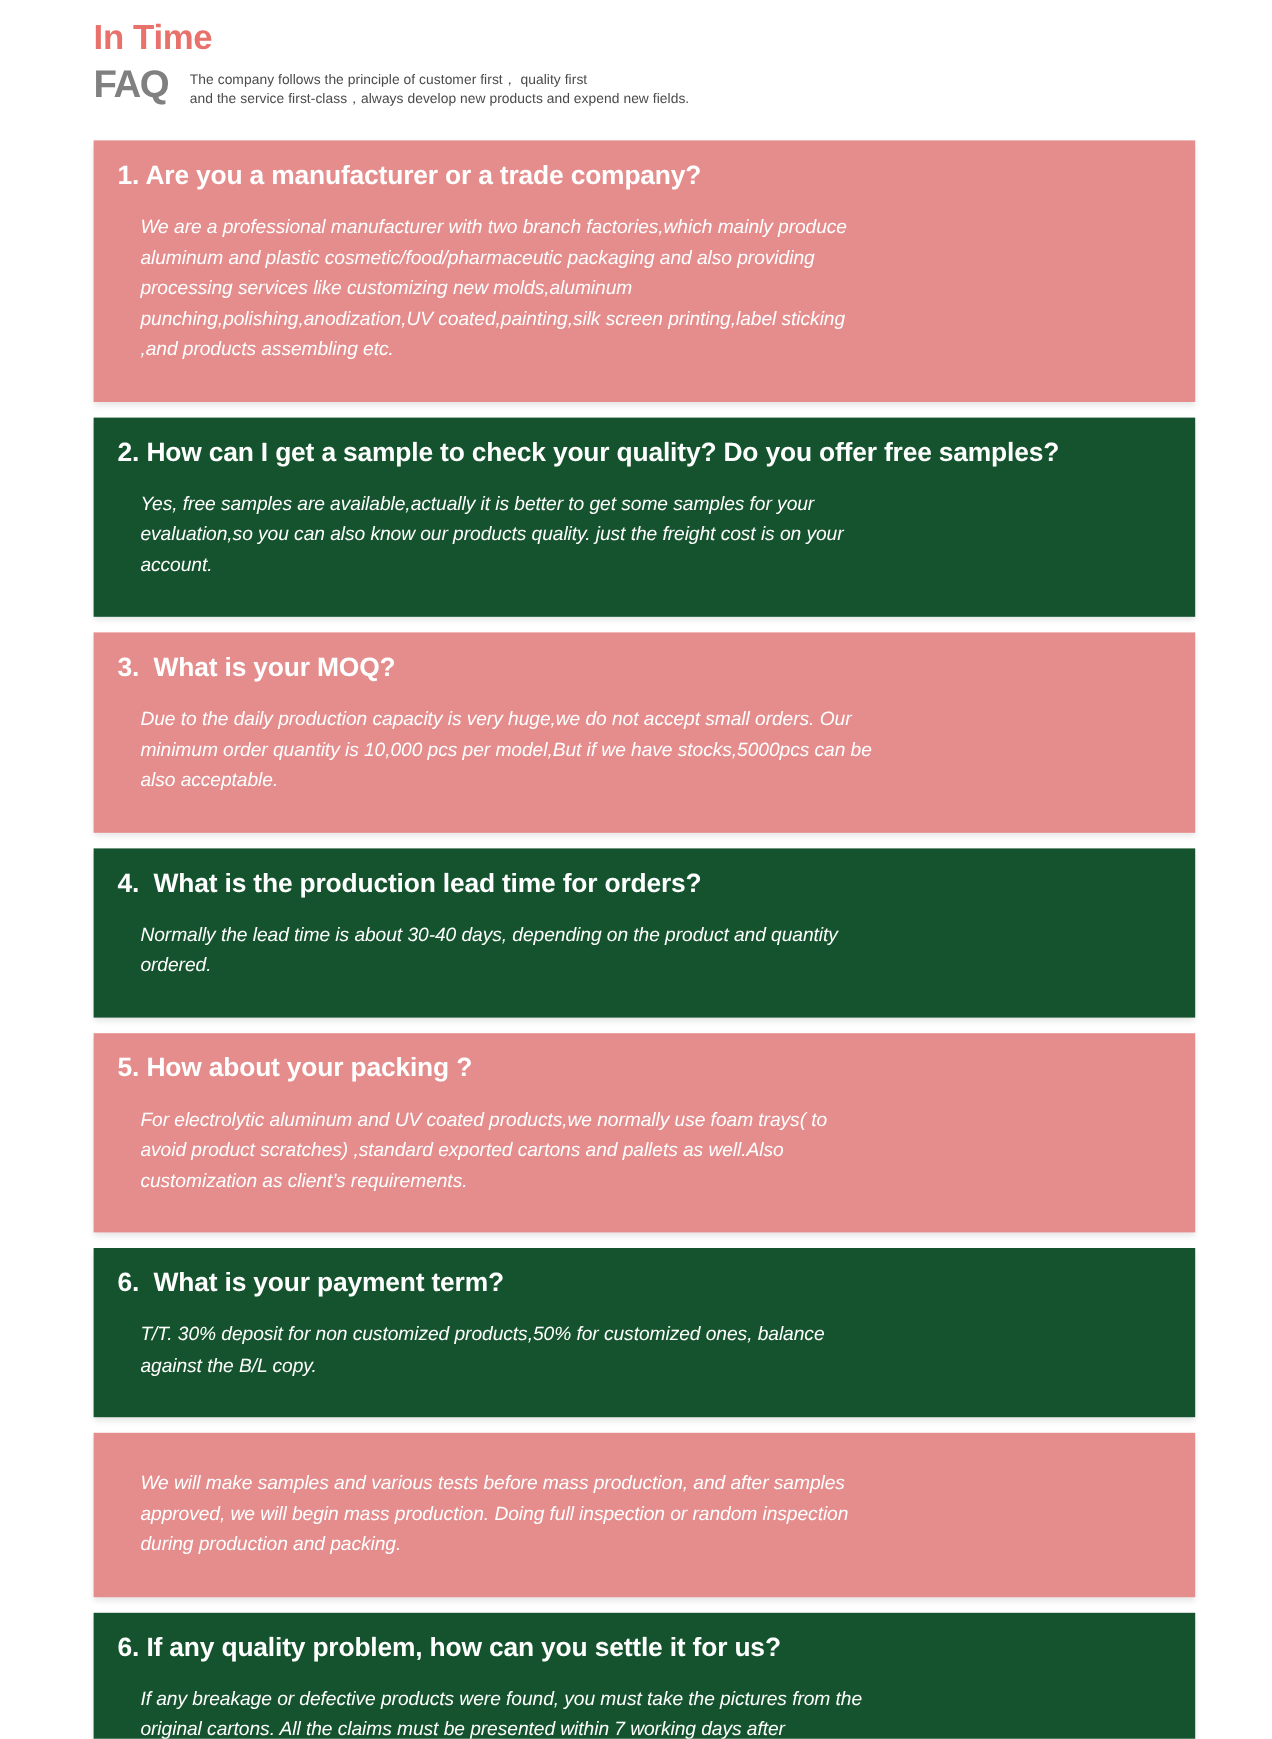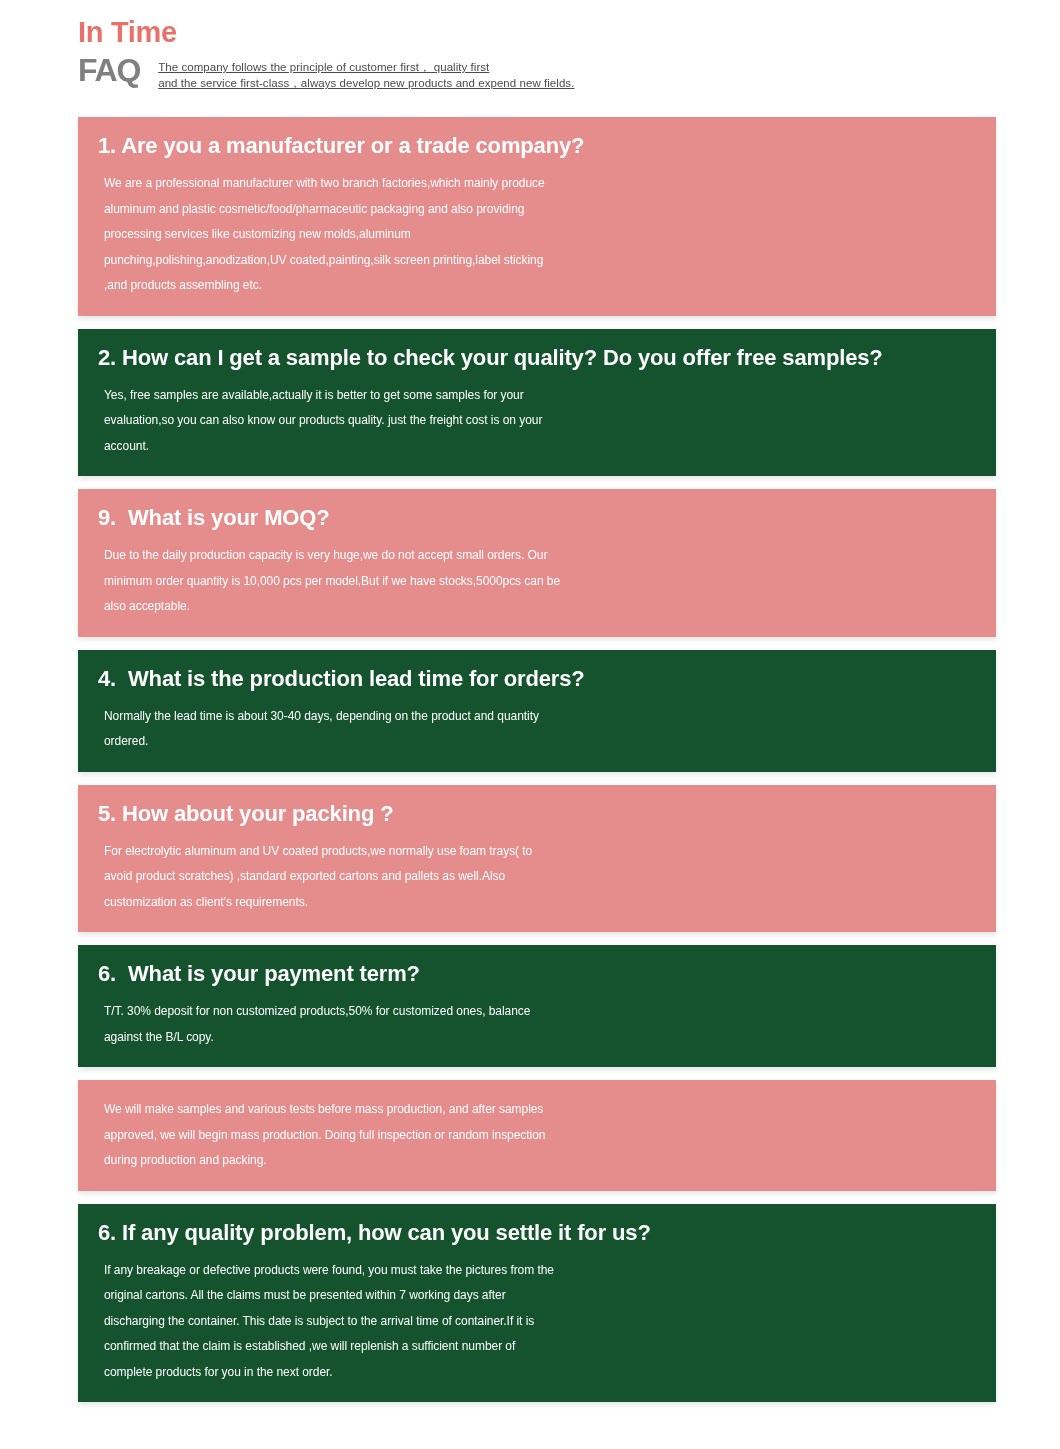--- a/index.html
+++ b/index.html
@@ -63,21 +63,21 @@
 
   .header-sub {
     margin-left: 18px;
     margin-top: 10px;
     font-size: 11.5px;
     line-height: 16px;
     color: #4a4a4a;
     font-family: "Liberation Sans", sans-serif;
     white-space: nowrap;
   }
-  .header-sub div { letter-spacing: 0.05px; text-decoration: underline; }
+  .header-sub div { letter-spacing: 0.05px; }
 
   
   .faq-list {
     position: absolute;
     left: 78px;
     top: 117px;
     width: 918px;
   }
 
   .faq-block {
@@ -96,28 +96,29 @@
     font-size: 22px;
     font-weight: bold;
     color: #ffffff;
     line-height: 30px;
     letter-spacing: -0.15px;
     margin: 0 0 10px 0;
     white-space: pre;
   }
 
   .faq-a {
-    font-size: 12px;
+    font-size: 16px;
     font-weight: normal;
     color: #ffffff;
     line-height: 25.5px;
     letter-spacing: -0.05px;
-    margin: 3px;
+    margin: 16px;
     white-space: pre-line;
     padding-left: 3px;
+    font-style: italic;
   }
 </style>
 </head>
 <body>
 
 <div class="page">
 
   <div class="header">
     <div class="brand-title">In Time</div>
     <div class="header-row">
@@ -138,21 +139,21 @@
 punching,polishing,anodization,UV coated,painting,silk screen printing,label sticking
 ,and products assembling etc.</div>
       </div>
       <div class="faq-block tone-b">
         <div class="faq-q">2. How can I get a sample to check your quality? Do you offer free samples?</div>
         <div class="faq-a">Yes, free samples are available,actually it is better to get some samples for your
 evaluation,so you can also know our products quality. just the freight cost is on your
 account.</div>
       </div>
       <div class="faq-block tone-a">
-        <div class="faq-q">9.  What is your MOQ?</div>
+        <div class="faq-q">3.  What is your MOQ?</div>
         <div class="faq-a">Due to the daily production capacity is very huge,we do not accept small orders. Our
 minimum order quantity is 10,000 pcs per model,But if we have stocks,5000pcs can be
 also acceptable.</div>
       </div>
       <div class="faq-block tone-b">
         <div class="faq-q">4.  What is the production lead time for orders?</div>
         <div class="faq-a">Normally the lead time is about 30-40 days, depending on the product and quantity
 ordered.</div>
       </div>
       <div class="faq-block tone-a">

